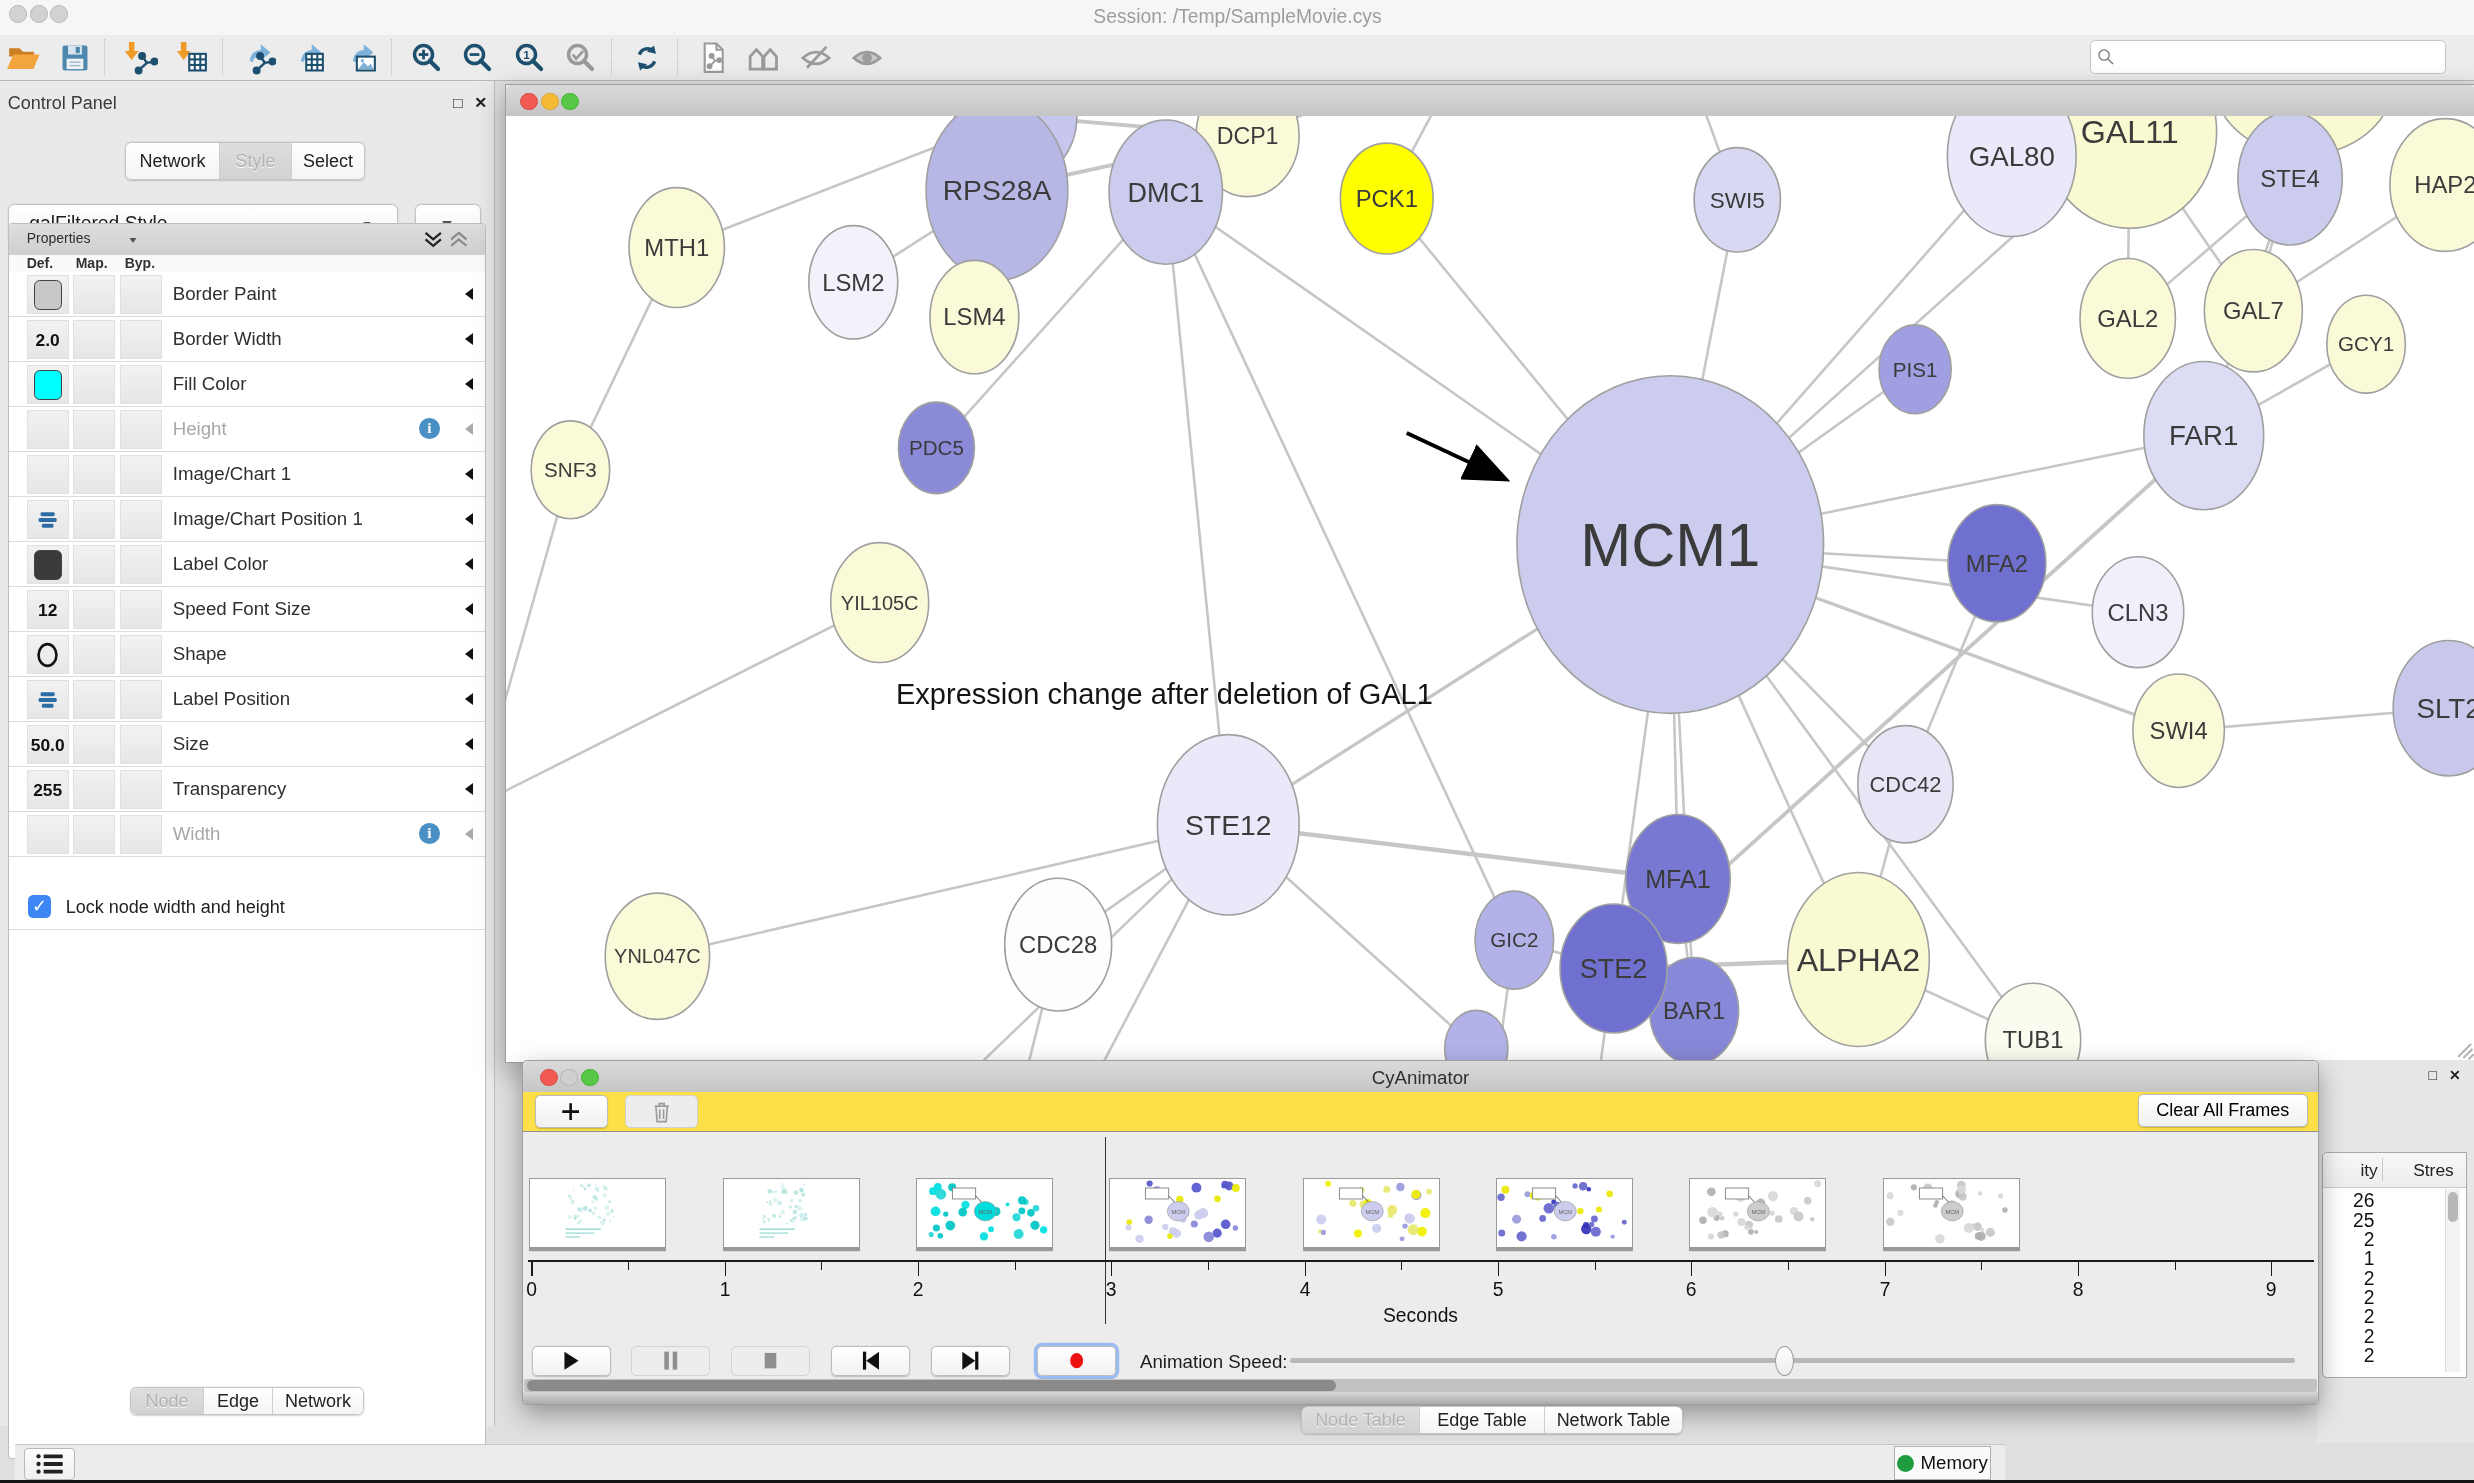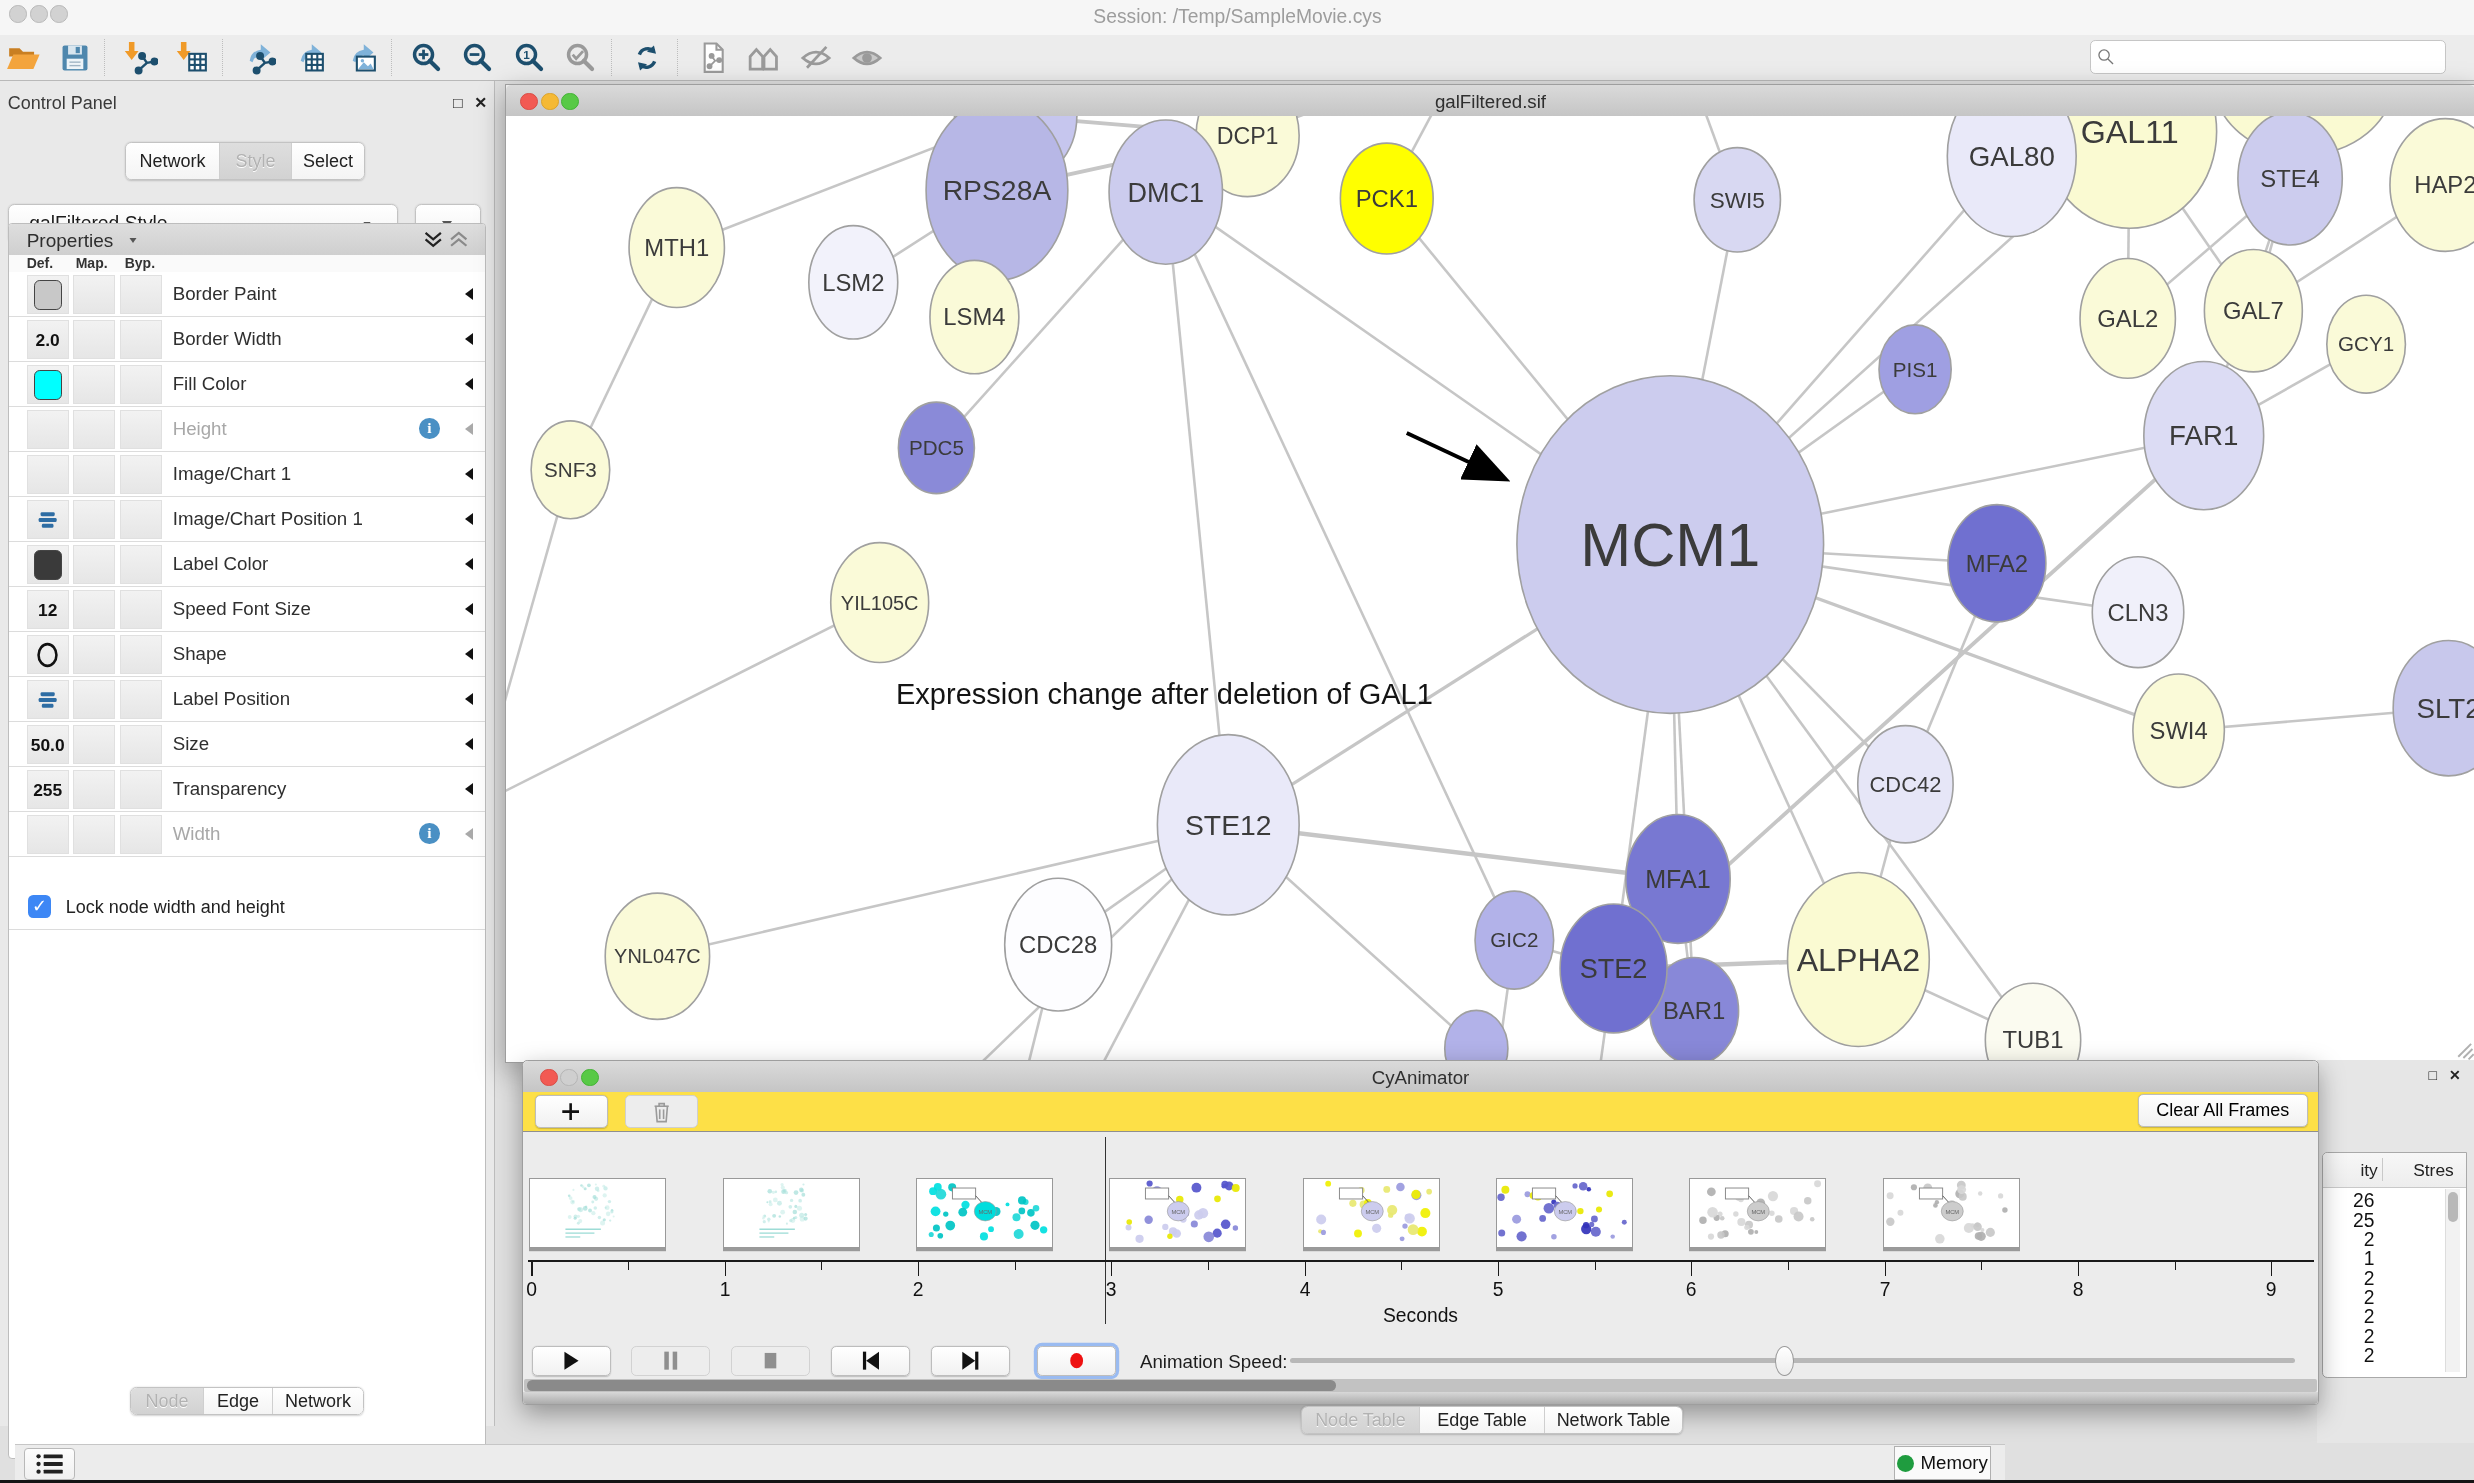--- a/index.html
+++ b/index.html
@@ -24,21 +24,21 @@
   .seg:last-child{border-right:none;}
   .seg.off{background:linear-gradient(#dedede,#d2d2d2);color:#b2b2b2;text-shadow:0 0.6px 0.6px #fff;}
   .dropdown{position:absolute;left:7.7px;top:123px;width:388px;height:37px;background:linear-gradient(#ffffff,#f3f3f3);border:0.6px solid #c3c3c3;border-radius:6.4px;box-shadow:0 0.6px 1.9px rgba(0,0,0,.15);}
   .dropdown .dd-text{position:absolute;left:20.6px;top:7.7px;font-size:19.3px;color:#1c1c1c;}
   .caret{width:0;height:0;border-left:5.8px solid transparent;border-right:5.8px solid transparent;border-top:7px solid #555;}
   .dd-caret{position:absolute;right:24.5px;top:16px;}
   .side-btn{position:absolute;left:415px;top:123px;width:64px;height:37px;background:linear-gradient(#ffffff,#f3f3f3);border:0.6px solid #c3c3c3;border-radius:6.4px;box-shadow:0 0.6px 1.9px rgba(0,0,0,.15);}
   .side-btn .caret{position:absolute;left:26px;top:16px;}
   .props{position:absolute;left:7.7px;top:142px;width:476px;height:1234px;background:#fff;border:0.6px solid #bdbdbd;border-radius:3.9px;overflow:hidden;}
   .props-head{position:absolute;left:0;top:0;width:100%;height:31px;background:linear-gradient(#dedede,#cfcfcf);border-bottom:0.6px solid #bdbdbd;}
-  .props-head .ph-label{position:absolute;left:18px;top:5.8px;font-size:19px;color:#2e2e2e;}
+  .props-head .ph-label{position:absolute;left:18px;top:5.8px;font-size:14px;color:#2e2e2e;}
   .props-head .caret{position:absolute;left:119px;top:13px;transform:scale(.7);}
   .props-cols{position:absolute;left:0;top:31px;width:100%;height:17px;background:#fafafa;font-size:14px;font-weight:bold;color:#333;}
   .props-cols span{position:absolute;top:0;}
   #prop-rows{position:absolute;left:0;top:48px;width:100%;}
   .prow{position:relative;width:100%;height:44px;border-bottom:0.6px solid #dcdcdc;background:#fff;}
   .pcell{position:absolute;top:3.2px;width:40px;height:37px;background:linear-gradient(#f2f2f2,#e6e6e6);border:0.6px solid #e0e0e0;}
   .pname{position:absolute;left:164px;top:11px;font-size:18.7px;color:#2f2f2f;}
   .prow.dis .pname{color:#a8a8a8;}
   .parrow{position:absolute;right:11.6px;top:15.5px;width:0;height:0;border-top:6.4px solid transparent;border-bottom:6.4px solid transparent;border-right:8.4px solid #111;}
   .prow.dis .parrow{border-right-color:#a9a9a9;}
@@ -425,21 +425,20 @@
         <div class="seg" style="width:68px">Edge</div>
         <div class="seg" style="width:90px">Network</div>
       </div>
   </div>
 
   <div class="macwin" id="networkwin">
     <div class="mactitle">
       <span class="dot red" style="left:14px"></span>
       <span class="dot yel" style="left:35px"></span>
       <span class="dot grn" style="left:55px"></span>
-      <span class="wt">galFiltered.sif</span>
     </div>
     <div id="netcanvas">
       <svg id="net-svg" width="1969" height="946" viewBox="0 0 3056 1468">
           <defs>
             <marker id="ah" markerWidth="12" markerHeight="10" refX="10" refY="5" orient="auto">
               <path d="M0 0 L12 5 L0 10 z" fill="#000"></path>
             </marker>
           </defs>
           <line x1="791" y1="0" x2="762" y2="115" stroke="#c6c6c6" stroke-width="4"></line>
           <line x1="791" y1="0" x2="1151" y2="30" stroke="#c6c6c6" stroke-width="6"></line>

